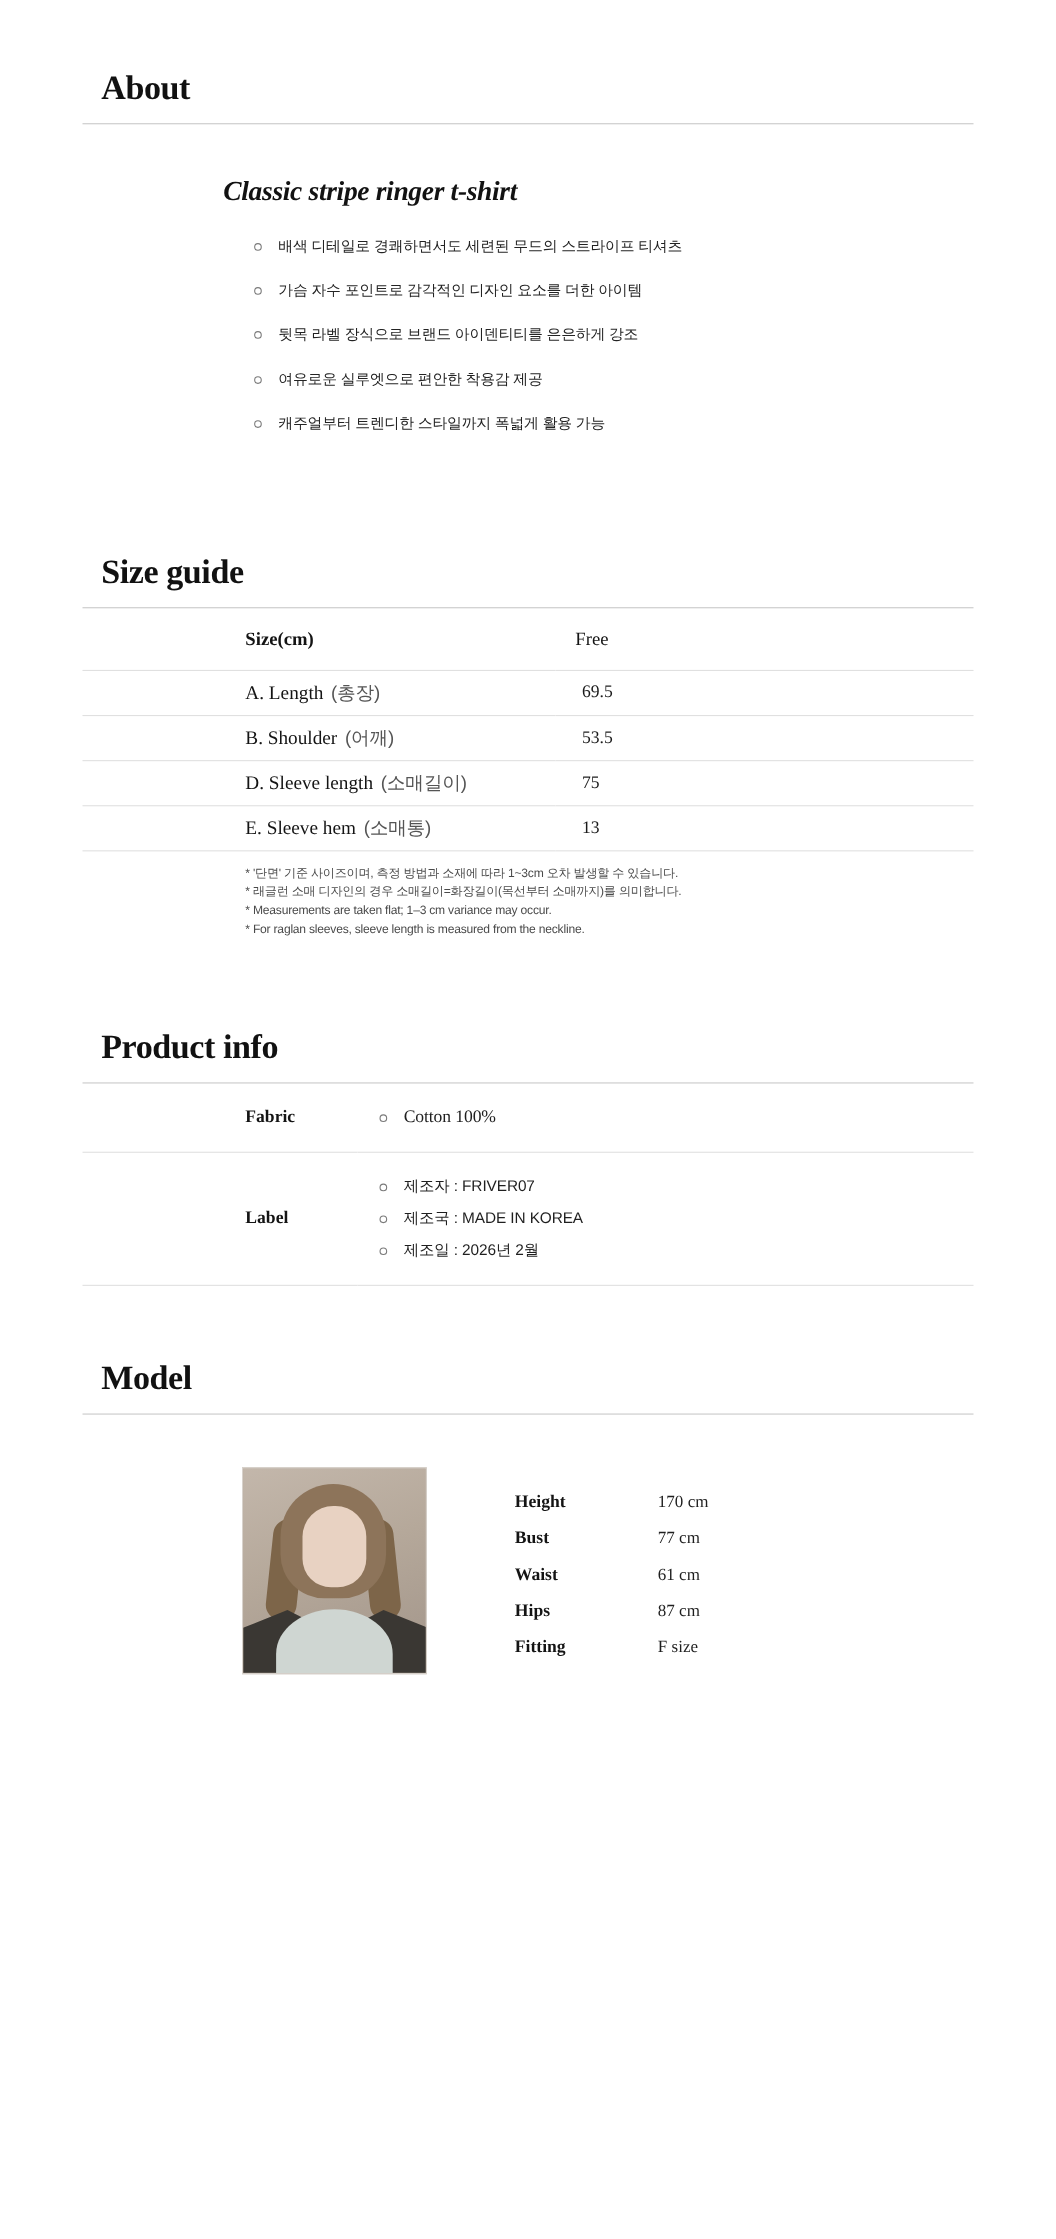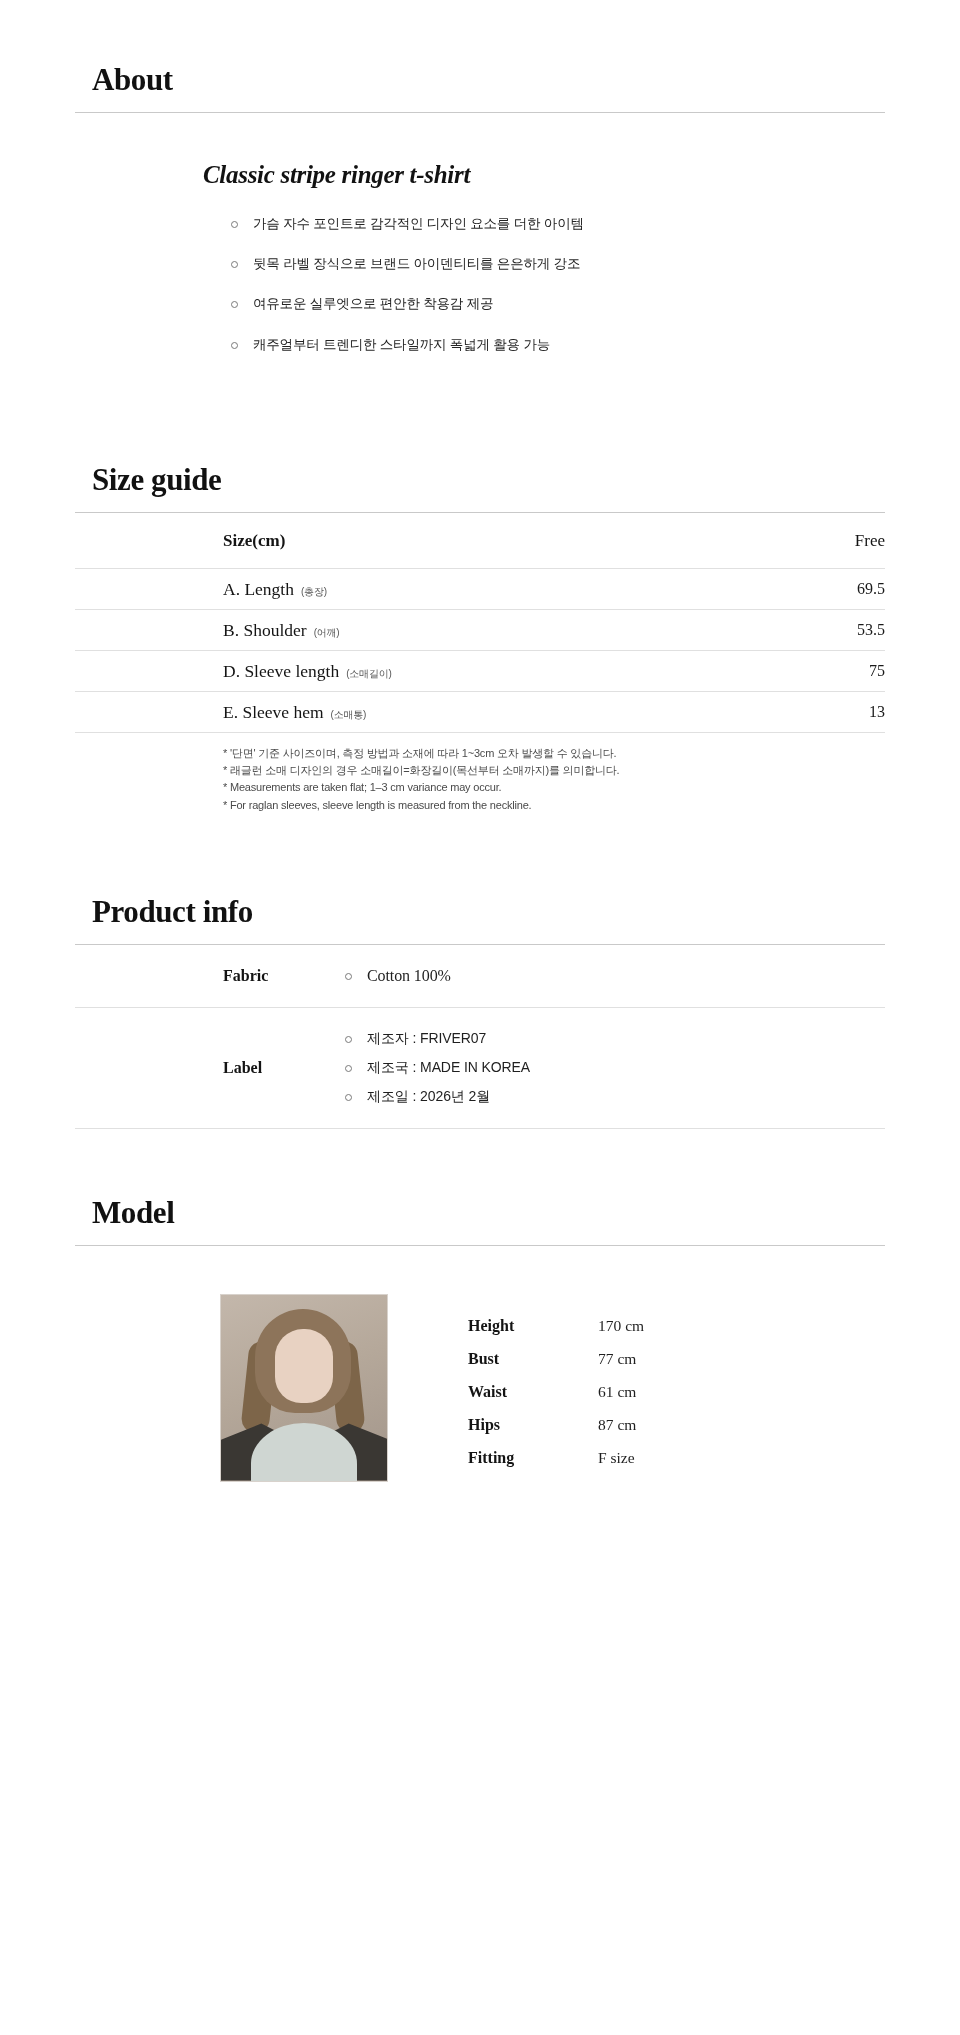--- a/index.html
+++ b/index.html
@@ -85,21 +85,21 @@
     width: 810px;
     margin: 0 auto;
     border-collapse: collapse;
     table-layout: fixed;
   }
   .size-table th, .size-table td {
     border-bottom: 1px solid #e0e0e0;
     padding: 0;
   }
   .size-table .col-label { width: 430px; }
-  .size-table .col-value { width: 380px; text-align: right; }
+  .size-table .col-value { width: 380px; }
   .size-table thead th {
     font-family: "Liberation Serif", serif;
     font-weight: bold;
     font-size: 17px;
     color: #141414;
     height: 56px;
     vertical-align: middle;
     text-align: left;
   }
   .size-table thead th.col-label { padding-left: 148px; }
@@ -113,21 +113,21 @@
     vertical-align: middle;
   }
   .size-table tbody td.col-label {
     padding-left: 148px;
     font-family: "Liberation Serif", serif;
     font-size: 17.5px;
     color: #141414;
   }
   .size-table tbody td.col-label .kr {
     font-family: "Liberation Sans", sans-serif;
-    font-size: 10px;
+    font-size: 17px;
     color: #555;
     margin-left: 7px;
     letter-spacing: -0.2px;
   }
   .size-table tbody td.col-value {
     font-family: "Liberation Serif", serif;
     font-size: 16px;
     color: #1a1a1a;
     padding-left: 24px;
   }
@@ -290,20 +290,21 @@
 <body>
 
 <div class="page">
 
   <section id="about-section" class="section">
     <div class="section-title">About</div>
     <div class="rule"></div>
     <div class="about-body">
       <div class="about-heading">Classic stripe ringer t-shirt</div>
       <ul class="bullets">
+        <li>배색 디테일로 경쾌하면서도 세련된 무드의 스트라이프 티셔츠</li>
         <li>가슴 자수 포인트로 감각적인 디자인 요소를 더한 아이템</li>
         <li>뒷목 라벨 장식으로 브랜드 아이덴티티를 은은하게 강조</li>
         <li>여유로운 실루엣으로 편안한 착용감 제공</li>
         <li>캐주얼부터 트렌디한 스타일까지 폭넓게 활용 가능</li>
       </ul>
     </div>
   </section>
 
   <section id="size-section" class="section">
     <div class="section-title">Size guide</div>

